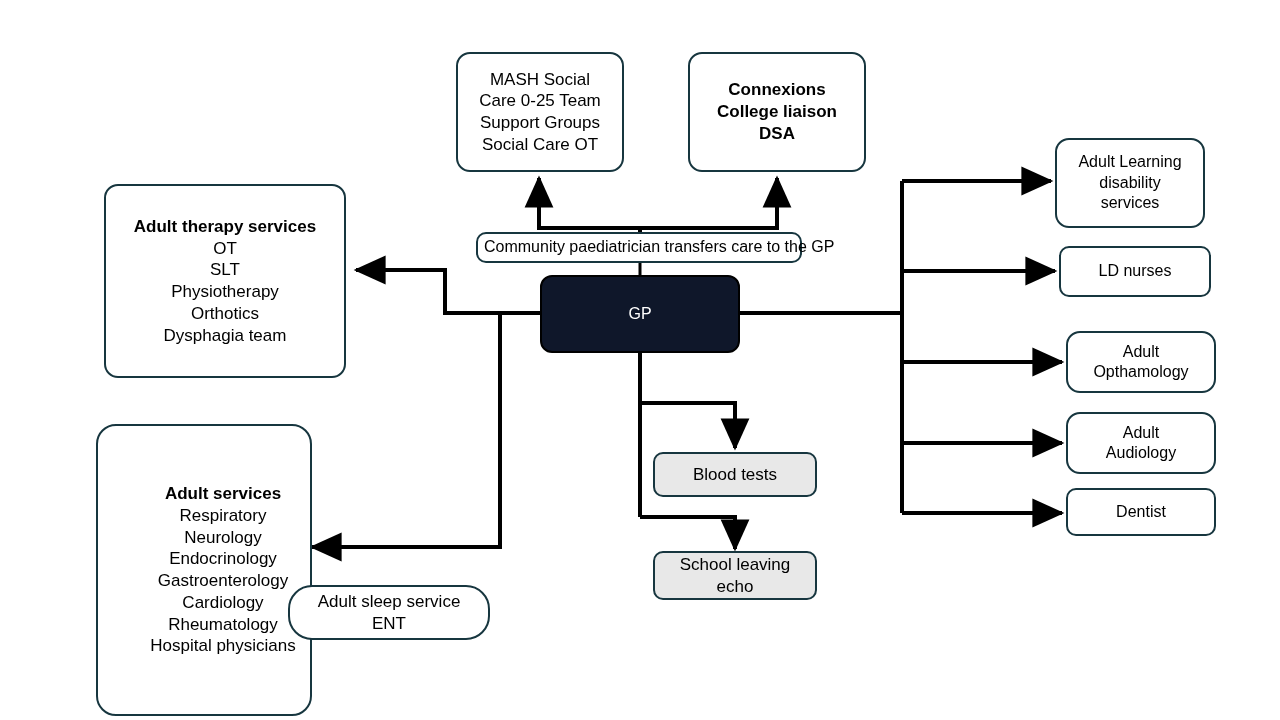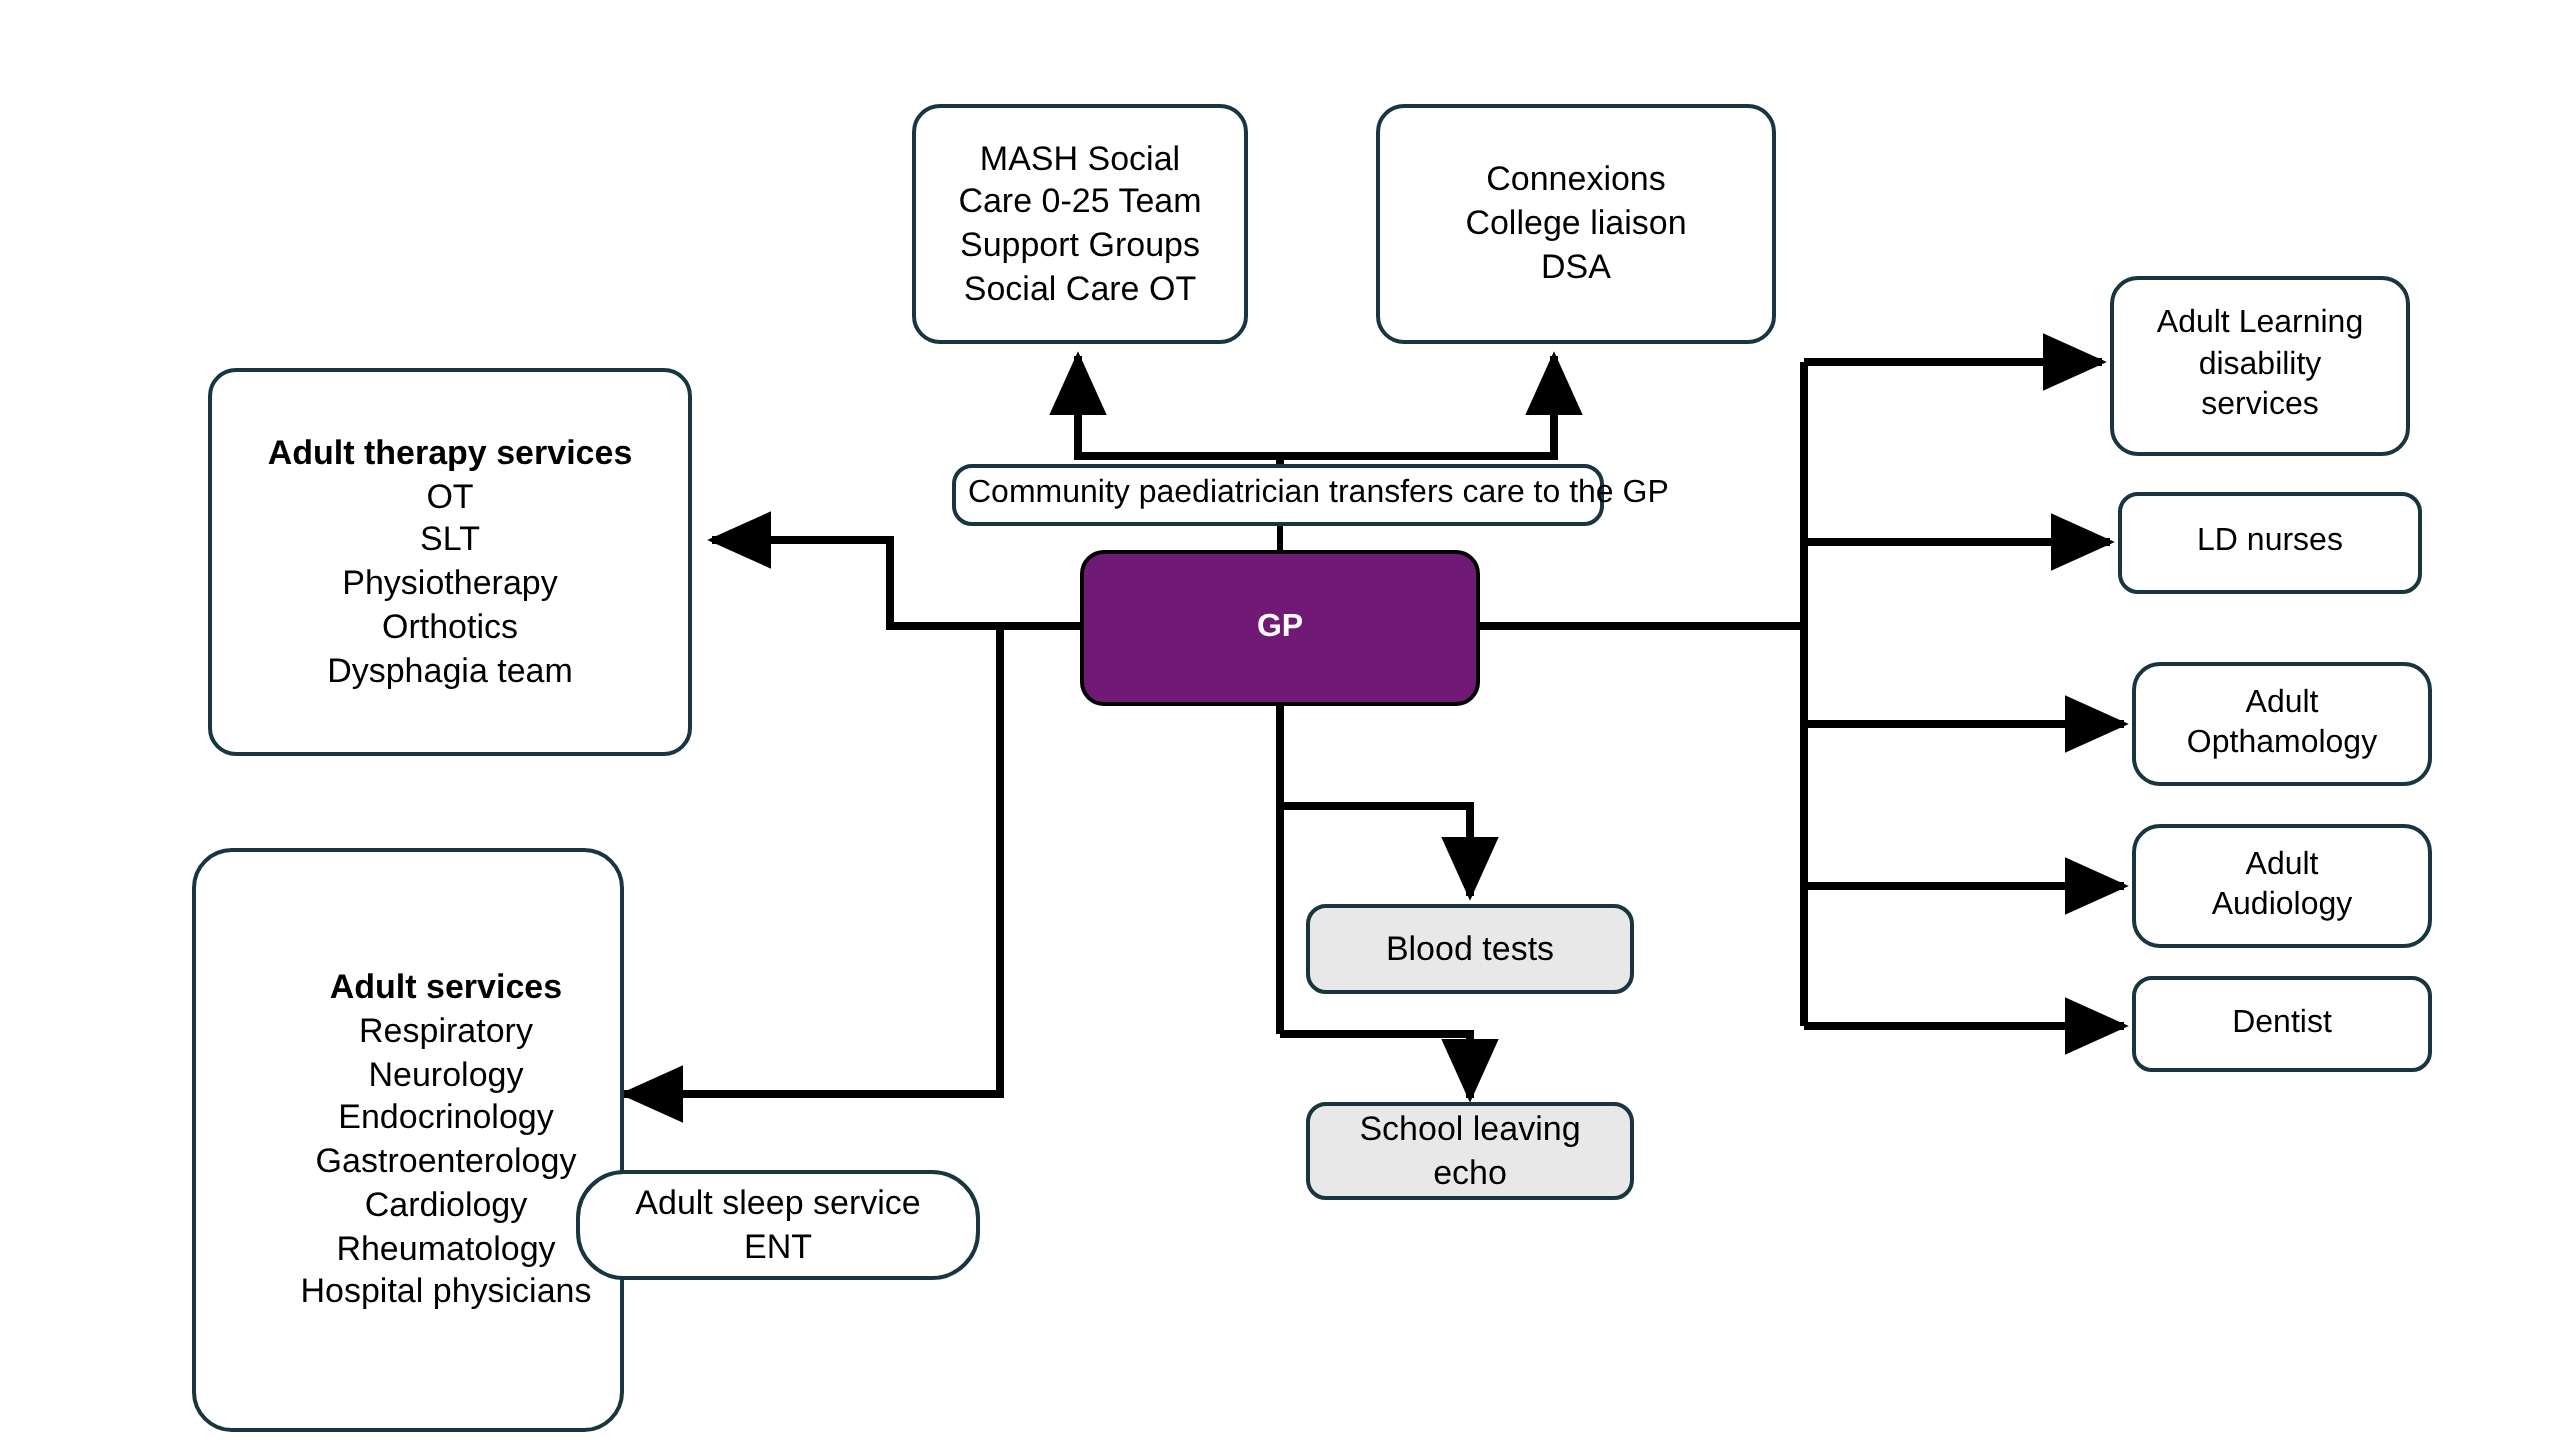--- a/index.html
+++ b/index.html
@@ -47,24 +47,24 @@
     width: 100%;
   }
   .node .ln {
     display: block;
     white-space: nowrap;
   }
   .node .ln.hd {
     font-weight: bold;
   }
   .n-gp {
-    background: #701a75;
+    background: #0f172a;
     border-color: #000000;
     color: #ffffff;
-    font-weight: bold;
+    font-weight: normal;
     border-radius: 12px;
   }
   .n-gray {
     background: #e8e8e8;
     border-radius: 10px;
   }
   .n-label {
     border-radius: 10px;
     border-width: 2px;
   }
@@ -106,21 +106,21 @@
 
   <div class="node" style="left:456px; top:52px; width:168px; height:120px; font-size:17px;">
     <span class="lines">
       <span class="ln">MASH Social</span>
       <span class="ln">Care 0-25 Team</span>
       <span class="ln">Support Groups</span>
       <span class="ln">Social Care OT</span>
     </span>
   </div>
 
-  <div class="node" style="left:688px; top:52px; width:200px; height:120px; font-size:17px;">
+  <div class="node" style="left:688px; top:52px; width:178px; height:120px; font-size:17px;font-weight:bold;">
     <span class="lines">
       <span class="ln">Connexions</span>
       <span class="ln">College liaison</span>
       <span class="ln">DSA</span>
     </span>
   </div>
 
   <div class="node n-label" style="left:476px; top:232px; width:326px; height:31px; font-size:16px;">
     <span class="lines">
       <span class="ln">Community paediatrician transfers care to the GP</span>

